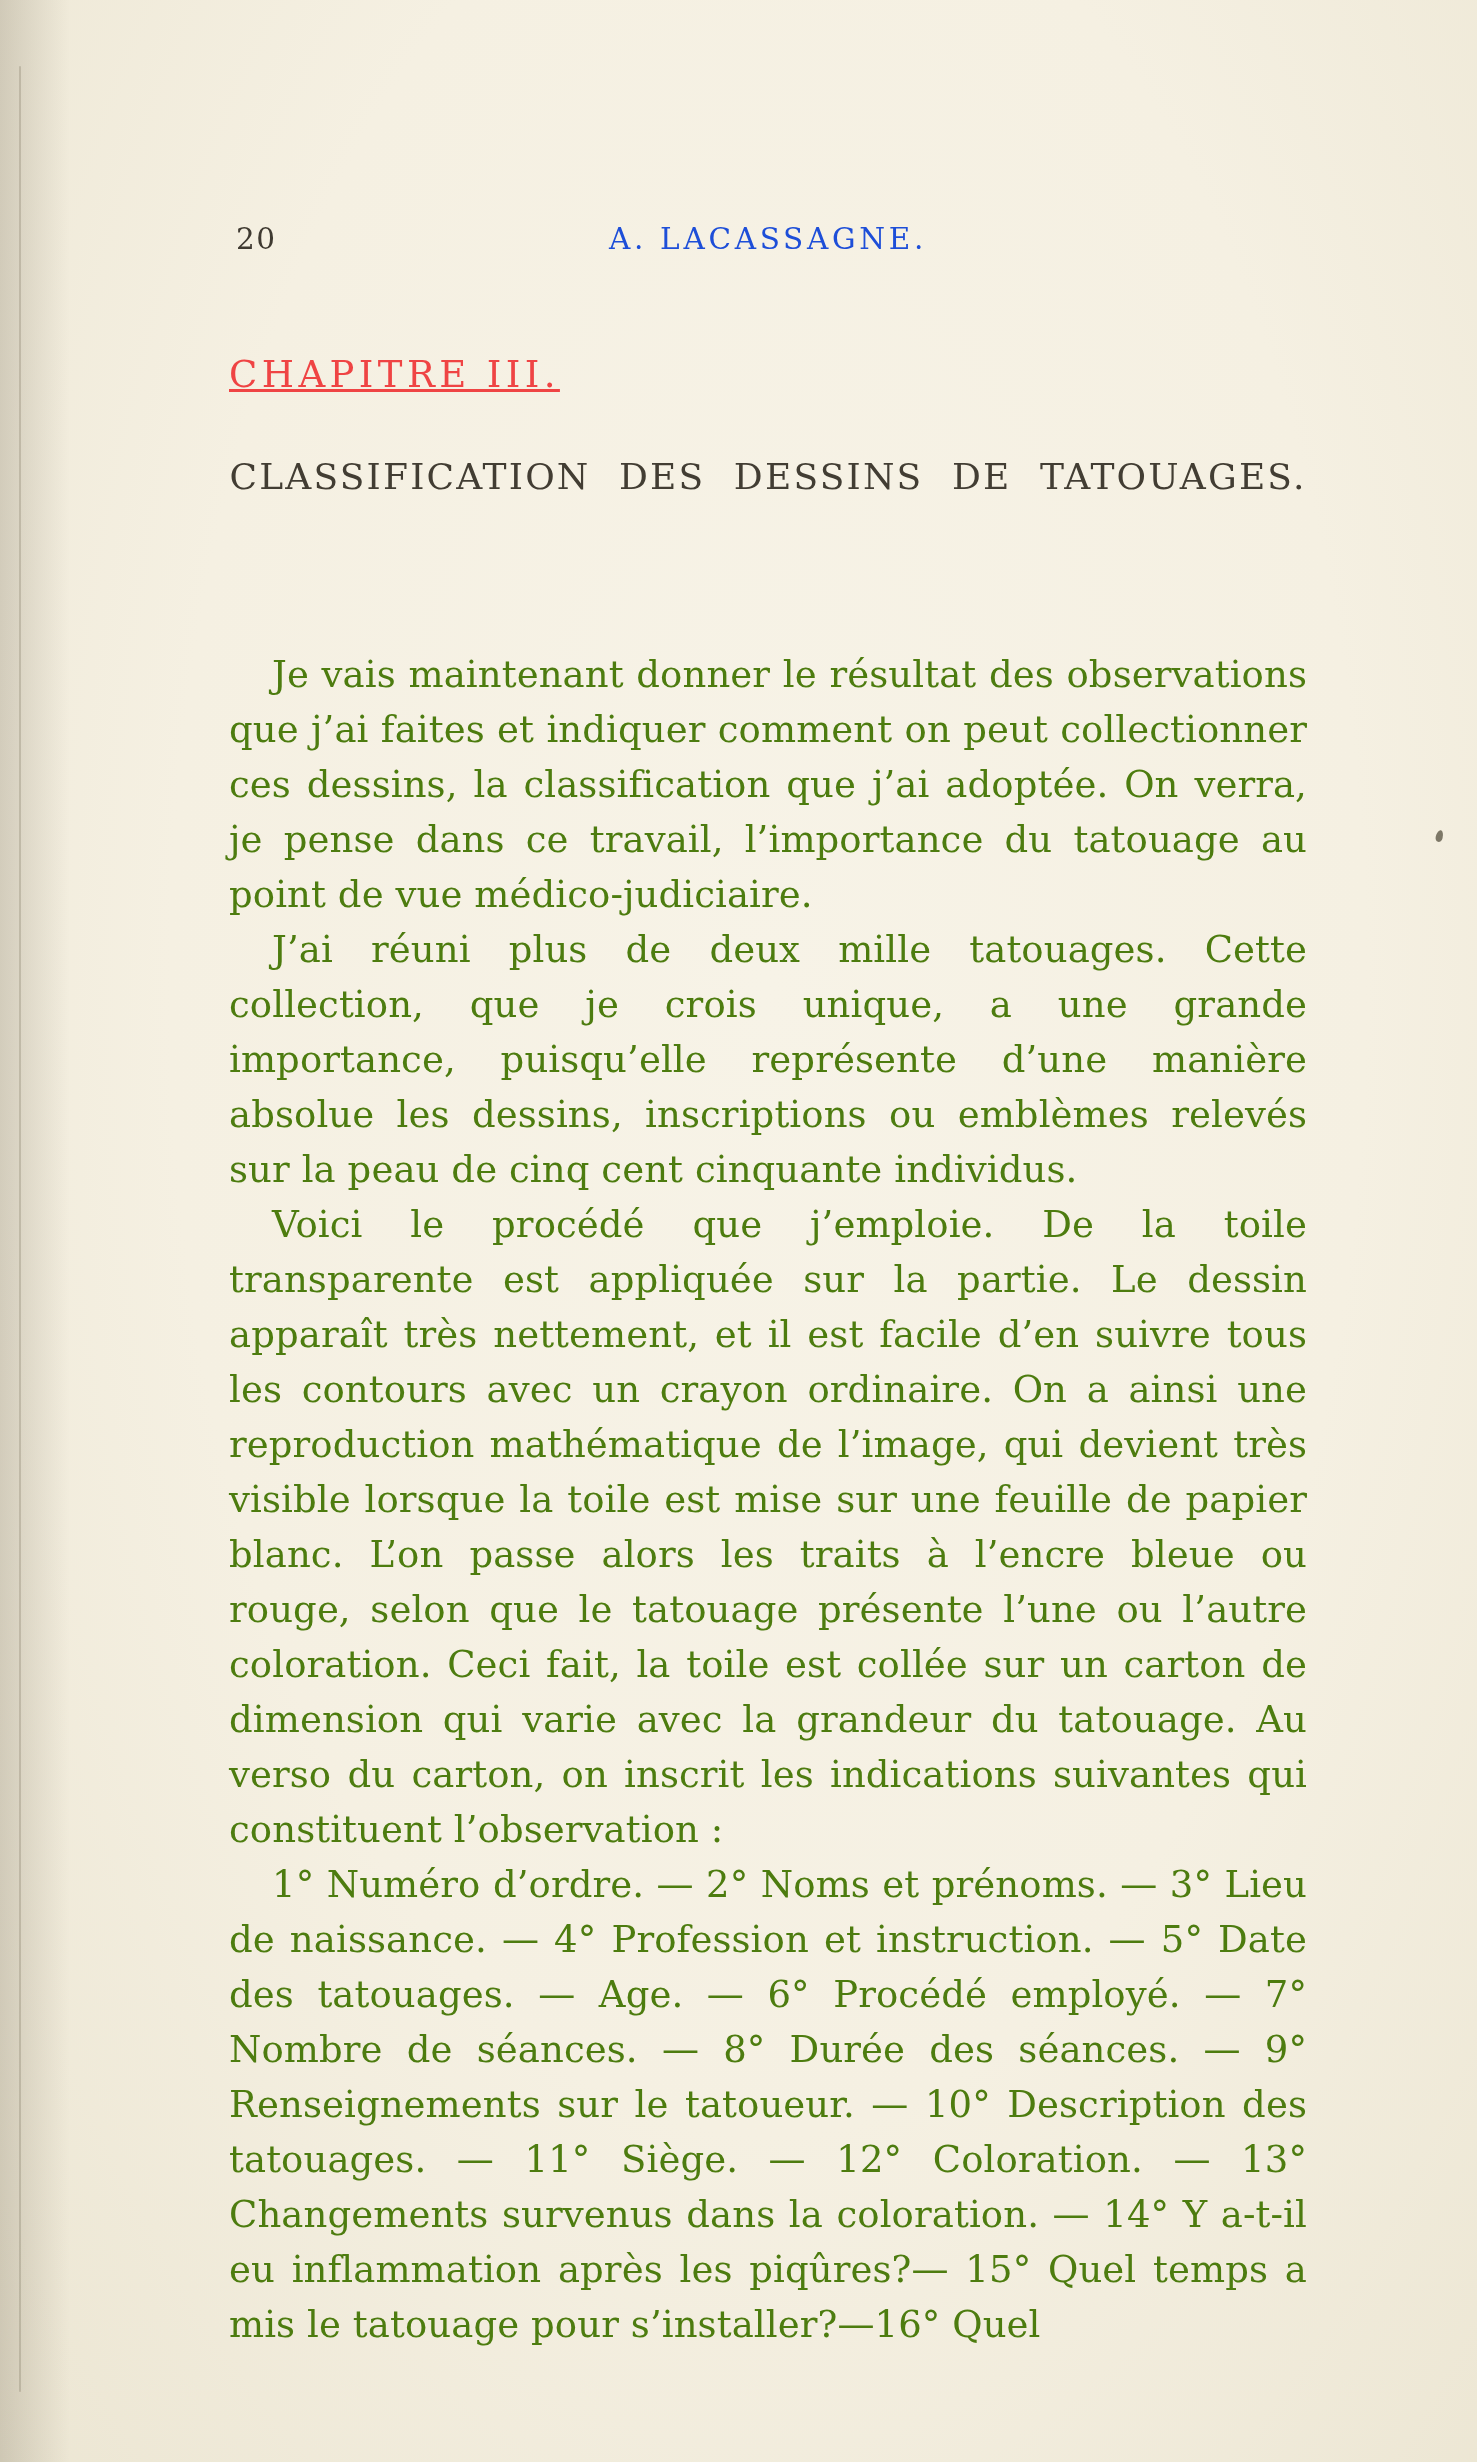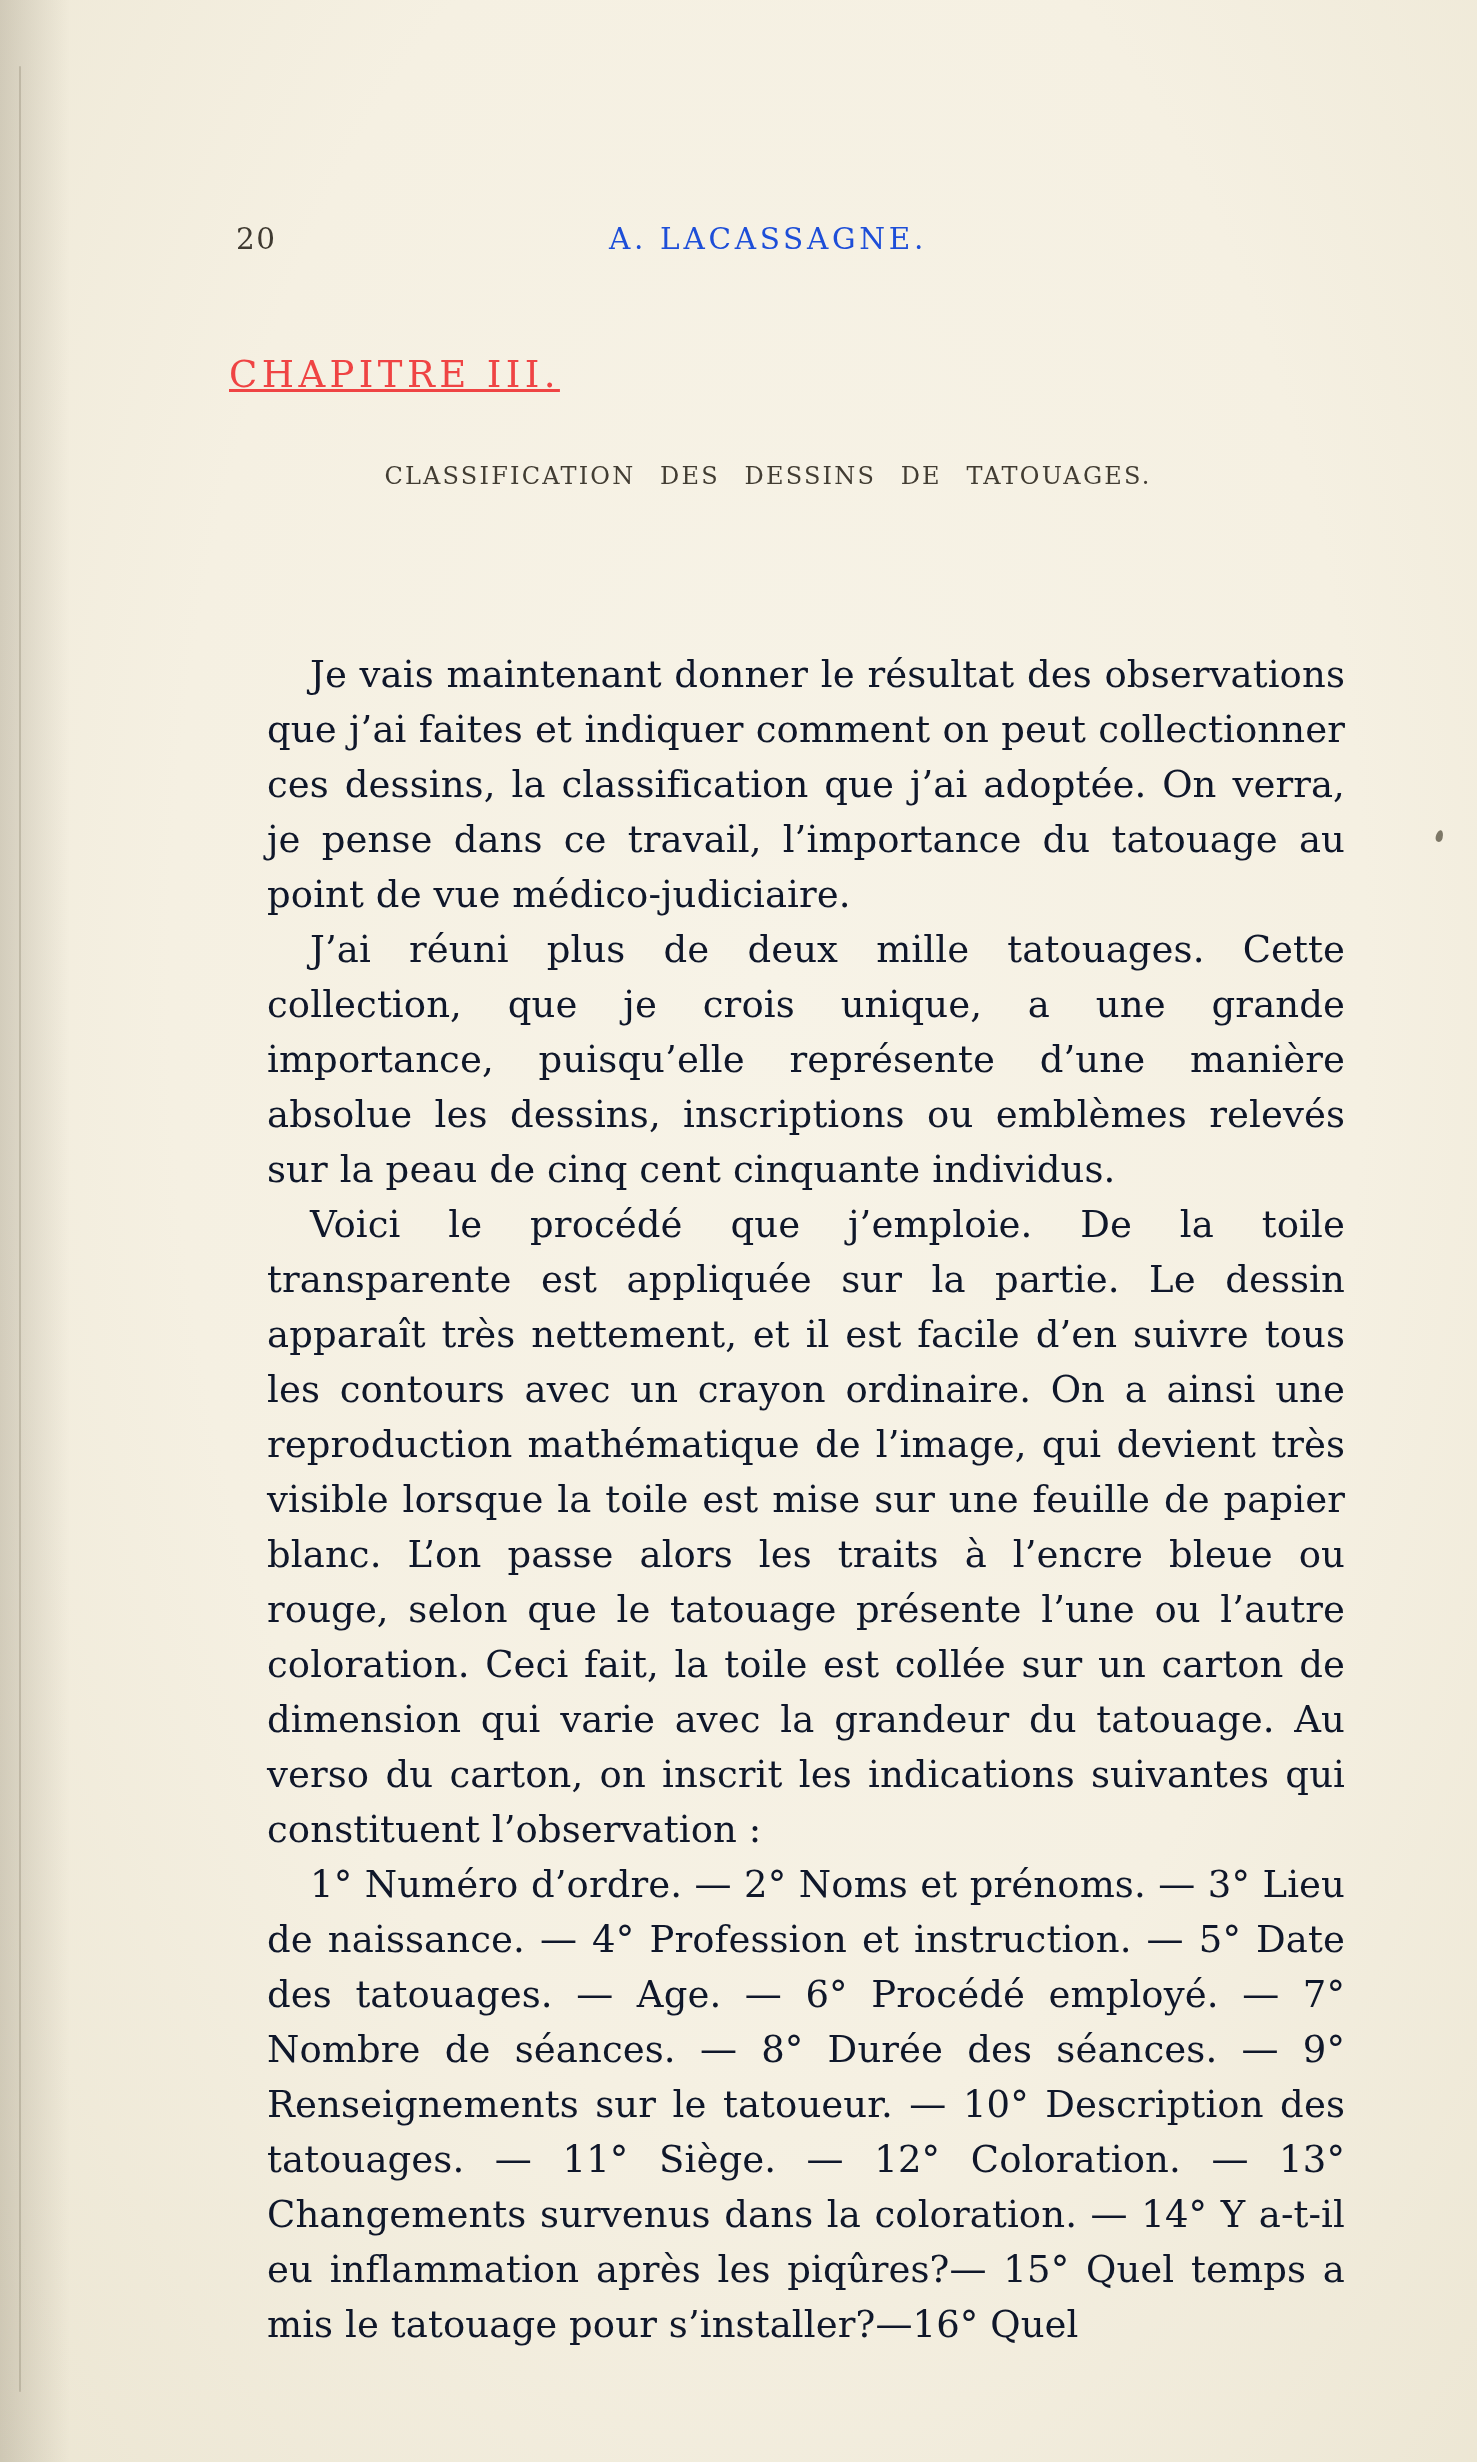--- a/index.html
+++ b/index.html
@@ -37,28 +37,28 @@
   .running-head {
     position: absolute; top: 222px; left: 0; width: 100%; text-align: center;
     font-size: 29.5px; letter-spacing: 3.7px; color: #1d4ed8;
   }
   .chapter-title {
     position: absolute; top: 353px; left: 0; width: 100%; 
     font-size: 37px; letter-spacing: 4.4px; color: #ef4444; text-decoration: underline;
   }
   .subtitle {
     position: absolute; top: 452px; left: 0; width: 100%; text-align: center;
-    font-size: 24px; line-height: 49px; color: #423d33;
+    font-size: 36px; line-height: 49px; color: #423d33;
   }
   .subtitle .l1 { letter-spacing: 2.2px; word-spacing: 14.8px; }
   .subtitle .l2 { letter-spacing: 2.2px; word-spacing: 10.3px; }
   .body-text {
     position: absolute; top: 647px; left: 0; width: 1078px;
     font-size: 37px; line-height: 55px; text-align: justify;
-    letter-spacing: 0.1px; color: #0f172a; margin-left: 38px;
+    letter-spacing: 0.1px; color: #4d7c0f;
   }
   .body-text p { margin: 0; text-indent: 43px; }
 </style>
 </head>
 <body>
 
 <div class="scan-shade-left"></div>
 <div class="scan-line-left"></div>
 <div class="speck s1"></div>
 

